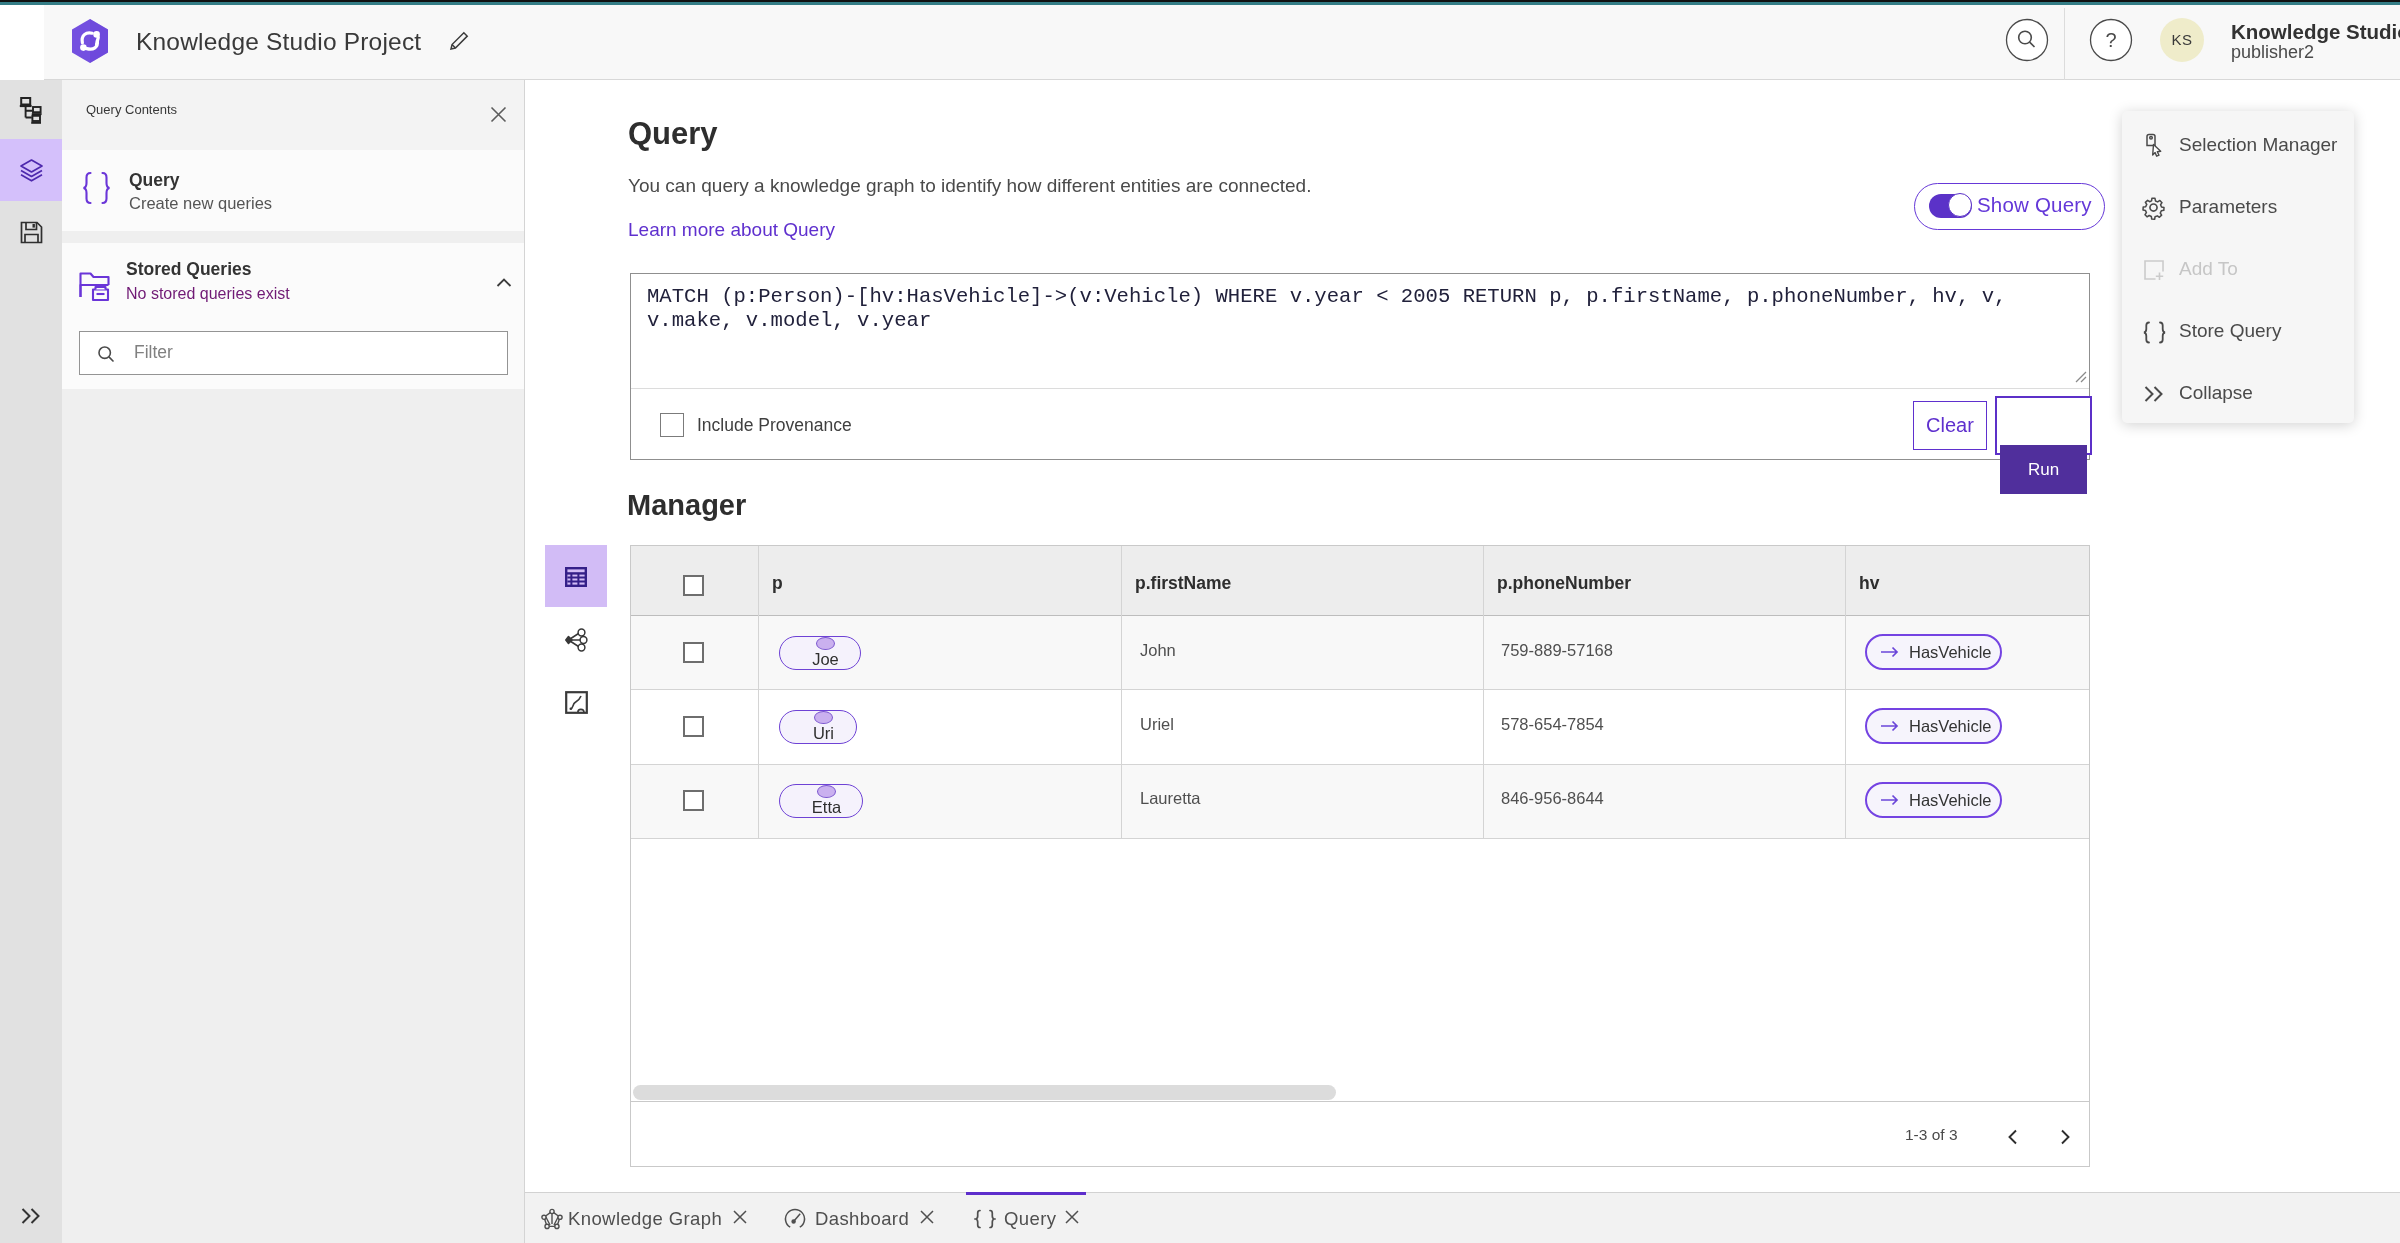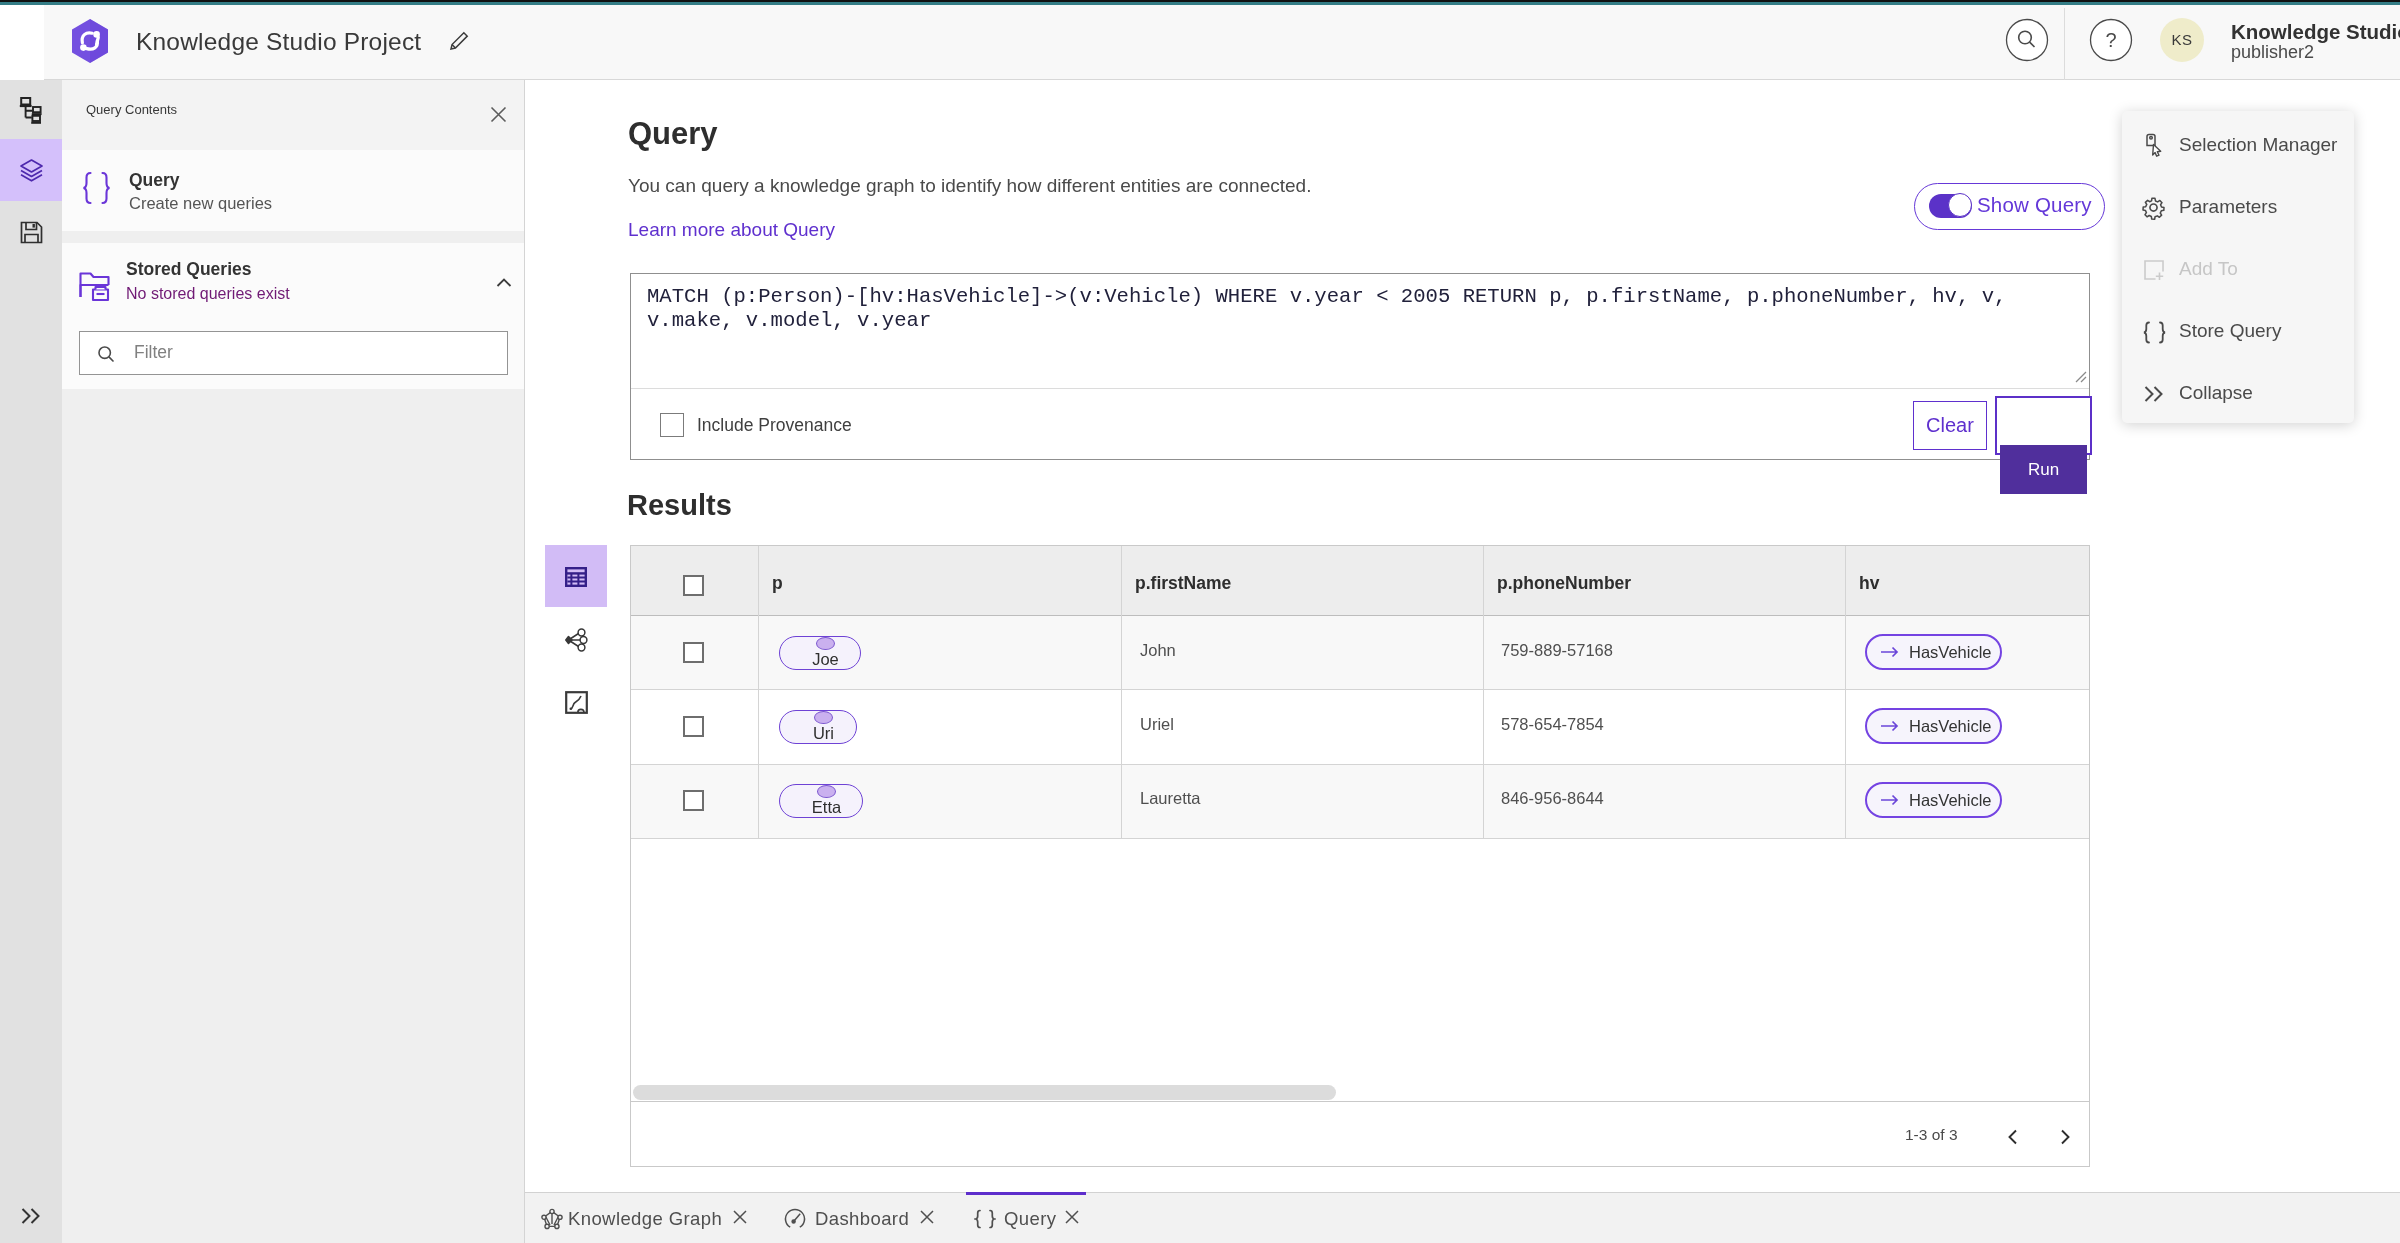--- a/index.html
+++ b/index.html
@@ -158,21 +158,21 @@
         <line x1="11.9" y1="11.9" x2="16.5" y2="16.5" stroke="#4a4a4a" stroke-width="1.6"></line>
       </svg>
       <span style="position:absolute;left:54px;top:10px;font-size:17.5px;color:#808080;">Filter</span>
     </div>
   </div>
 </div>
 <div id="main">
   <h1 style="position:absolute;left:103px;top:34px;">Query</h1>
   <div class="gray-text" style="position:absolute;left:103px;top:93px;font-size:19px;">You can query a knowledge graph to identify how different entities are connected.</div>
   <a class="link" style="position:absolute;left:103px;top:137px;font-size:19px;">Learn more about Query</a>
-  <h1 style="position:absolute;left:102px;top:407px;font-size:29px;">Results</h1>
+  <h1 style="position:absolute;left:102px;top:407px;font-size:29px;">Manager</h1>
 </div>
 <div id="codebox">
   <div id="codetext">MATCH (p:Person)-[hv:HasVehicle]-&gt;(v:Vehicle) WHERE v.year &lt; 2005 RETURN p, p.firstName, p.phoneNumber, hv, v,
 v.make, v.model, v.year</div>
   <div id="code-divider"></div>
   <svg style="position:absolute;left:1444px;top:97px;" width="12" height="12" viewBox="0 0 12 12">
     <path d="M 11 1 L 1 11 M 11 6 L 6 11" stroke="#8a8a8a" stroke-width="1.3"></path>
   </svg>
   <div style="position:absolute;left:29px;top:139px;width:24px;height:24px;border:1.5px solid #7b7b7b;background:#fff;"></div>
   <div style="position:absolute;left:66px;top:141px;font-size:17.5px;color:#3f3f3f;">Include Provenance</div>

